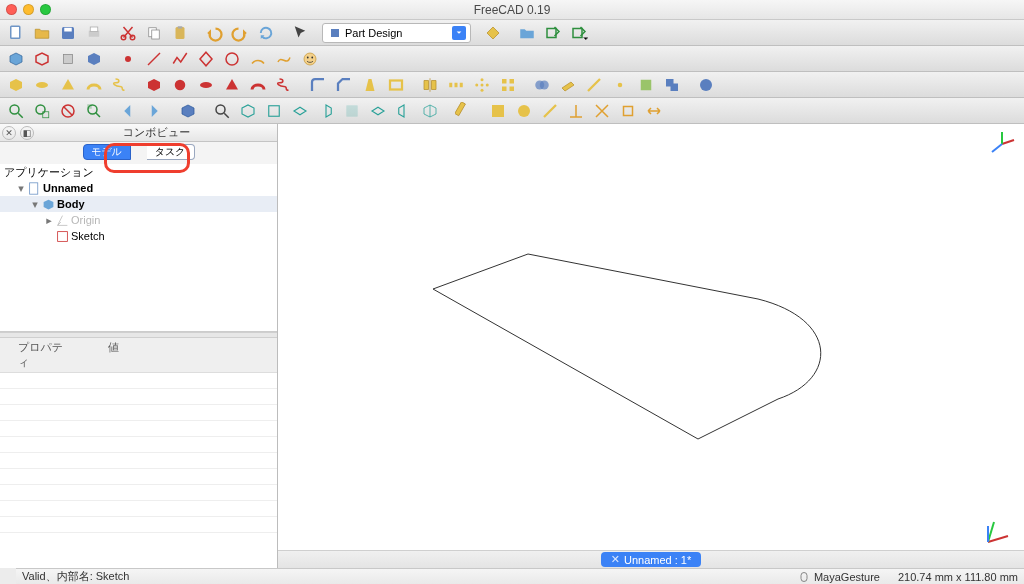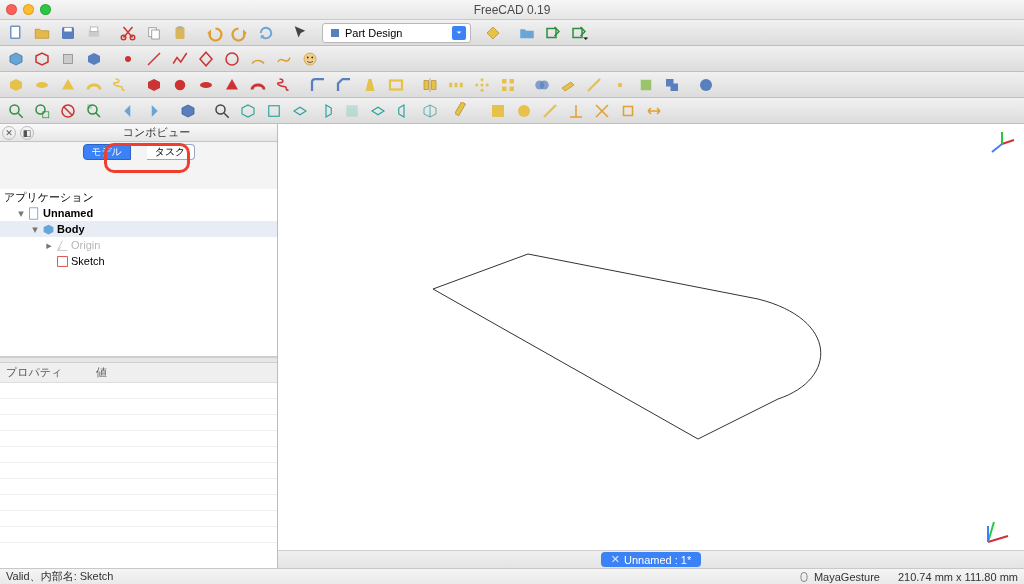--- a/index.html
+++ b/index.html
@@ -30,48 +30,48 @@
   .panel-header .title2{flex:1;text-align:center;color:#333;}
   .tabs { display:flex; justify-content:center; padding:2px 0 4px; gap:16px;}
   .tab { width:48px; height:16px; border:1px solid #9aa7bf; display:flex; align-items:center; justify-content:center; font-size:10px; background:#fff;}
   .tab.active{background:#3b82f6;color:#fff;border-color:#2a62c9;}
   .tab:first-child{border-radius:4px 0 0 4px}
   .tab:last-child{border-radius:0 4px 4px 0;border-left:none}
   .highlight-ring{position:absolute; left:104px; top:143px; width:86px; height:30px; border:3px solid #ef3e2e; border-radius:10px; pointer-events:none; z-index:50;}
 
   .columns { display:flex; font-size:10px; color:#555; border-bottom:1px solid #ddd; background:#efefef;}
   .columns div{padding:2px 6px}
-  .tree { flex:0 0 auto; height:168px; overflow:auto; background:#fff; border-bottom:1px solid #ccc; font-size:11px;margin-top:25px;}
+  .tree { flex:0 0 auto; height:168px; overflow:auto; background:#fff; border-bottom:1px solid #ccc; font-size:11px;}
   .tree-row{display:flex;align-items:center;height:16px;padding-left:4px;gap:2px;}
   .tree-row .tw{width:10px;text-align:center;color:#777}
   .tree-row .ticon{width:13px;height:13px}
   .tree-row.sel{background:#e8edf5}
   .tree-row.dim{color:#b7b7b7}
   .indent1{padding-left:16px}.indent2{padding-left:30px}.indent3{padding-left:44px}
 
   .splitter{height:6px;background:#e7e7e7;border-top:1px solid #cfcfcf;border-bottom:1px solid #cfcfcf;cursor:row-resize}
   .prop-head{display:flex;background:#efefef;border-bottom:1px solid #ddd;font-size:10px;color:#555}
-  .prop-head div{padding:2px 6px}
+  .prop-head div{padding:2px 18px}
   .prop-body{flex:1;background:#fff}
   .prop-body .row{height:16px;border-bottom:1px solid #eee}
 
   .bottom-tabs{display:flex;justify-content:center;padding:3px 0;background:linear-gradient(#f0f0f0,#e4e4e4);border-top:1px solid #cfcfcf}
 
   
   .viewport{flex:1;background:#fff;position:relative}
   .viewport svg.axes-tr{position:absolute;top:6px;right:8px}
   .viewport svg.axes-br{position:absolute;bottom:22px;right:10px}
   .viewport svg.sketch{position:absolute;left:0;top:0}
 
   .vp-tabbar{position:absolute;left:0;right:0;bottom:0;height:18px;background:linear-gradient(#f0f0f0,#e4e4e4);border-top:1px solid #cfcfcf;display:flex;align-items:center;justify-content:center}
   .vp-tab{background:#3b82f6;color:#fff;border-radius:4px;padding:1px 10px;font-size:10px;display:flex;align-items:center;gap:4px}
   .vp-tab .x{color:#dbe7ff}
 
   
-  .status{position:absolute;left:0;right:0;bottom:0;height:16px;background:linear-gradient(#f5f5f5,#e9e9e9);border-top:1px solid #c8c8c8;display:flex;align-items:center;padding:0 6px;font-size:10px;color:#333}
+  .status{position:absolute;left:16px;right:0;bottom:0;height:16px;background:linear-gradient(#f5f5f5,#e9e9e9);border-top:1px solid #c8c8c8;display:flex;align-items:center;padding:0 6px;font-size:10px;color:#333}
   .status .spacer{flex:1}
   .status .seg{margin-left:18px;display:flex;align-items:center;gap:4px}
 </style>
 </head>
 <body>
 
 <div class="titlebar">
   <div class="traffic">
     <div class="tl r"></div>
     <div class="tl y"></div>

